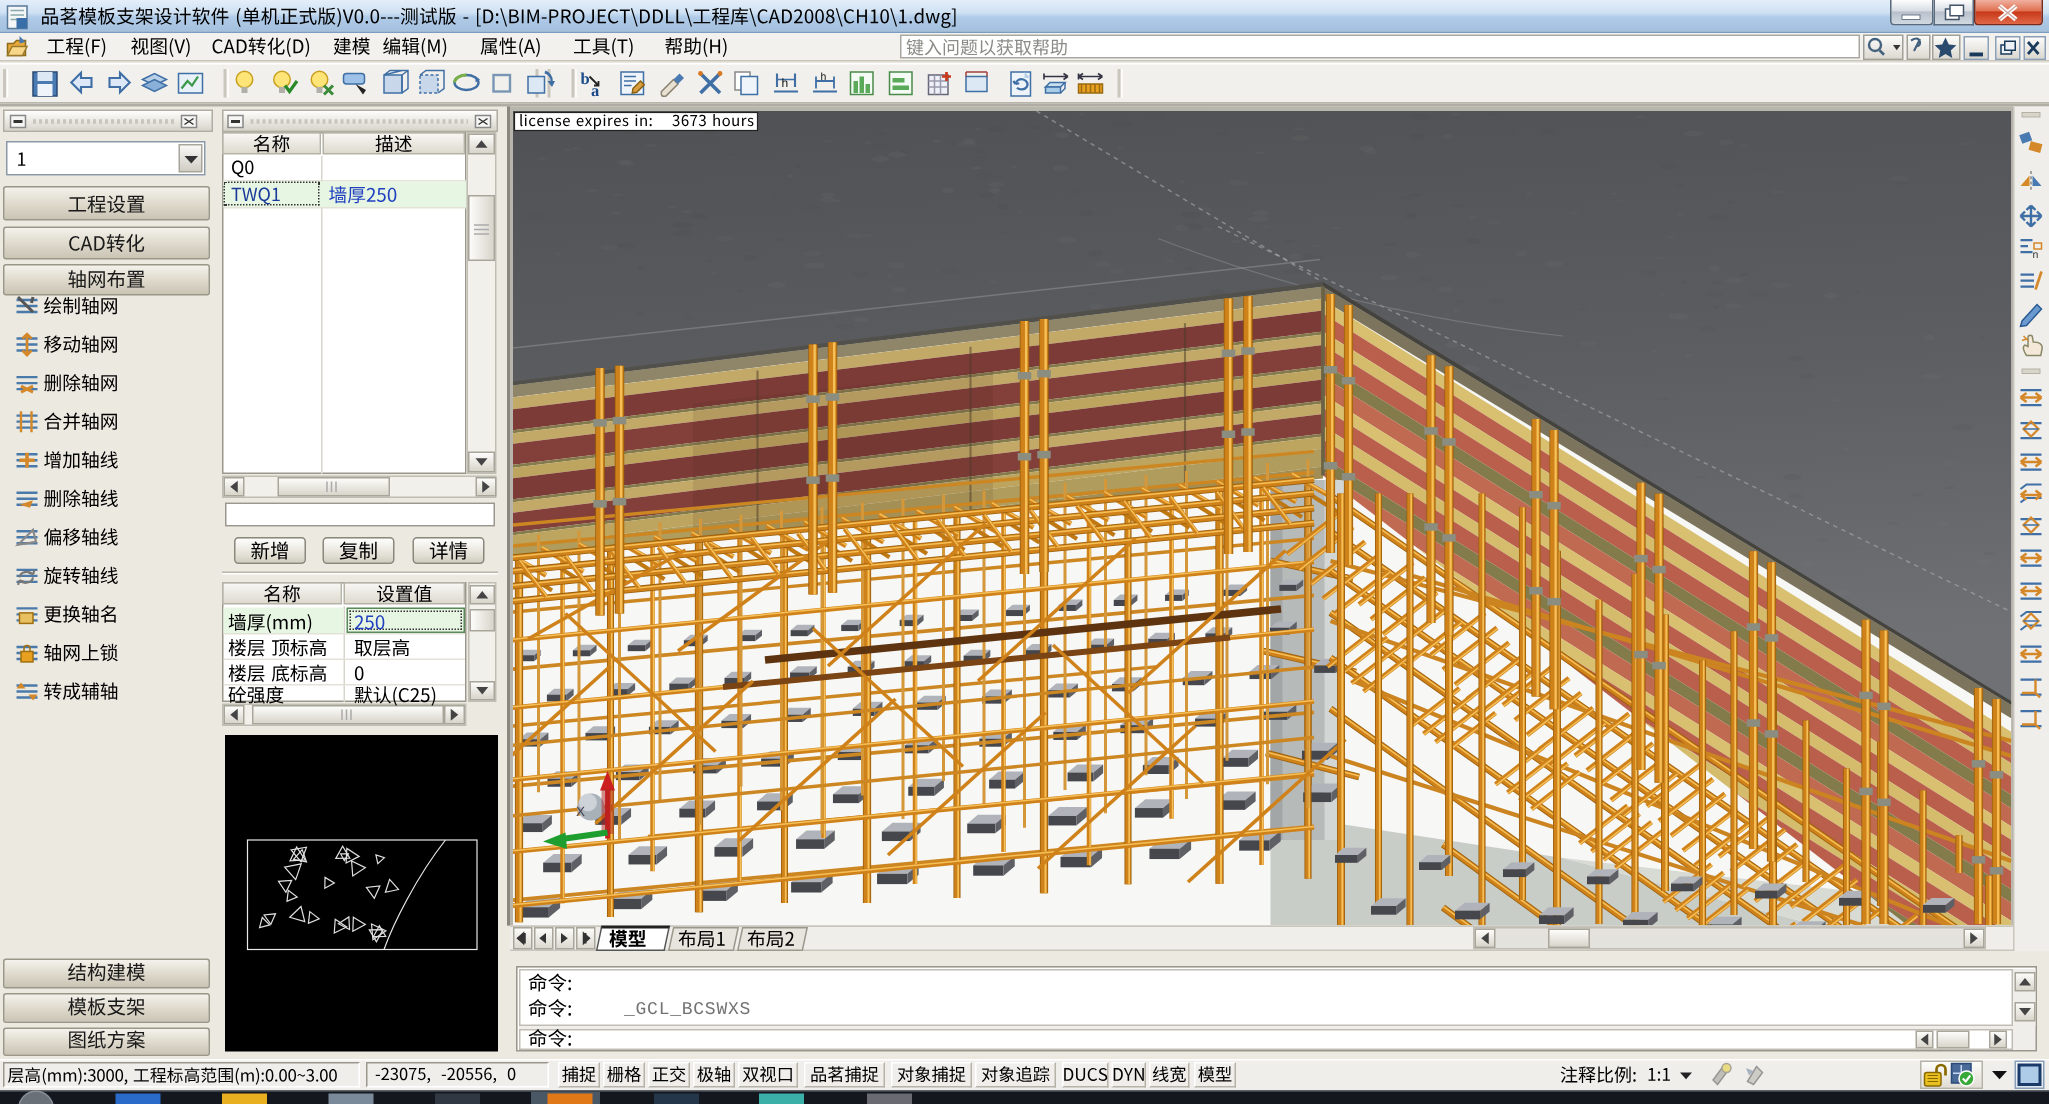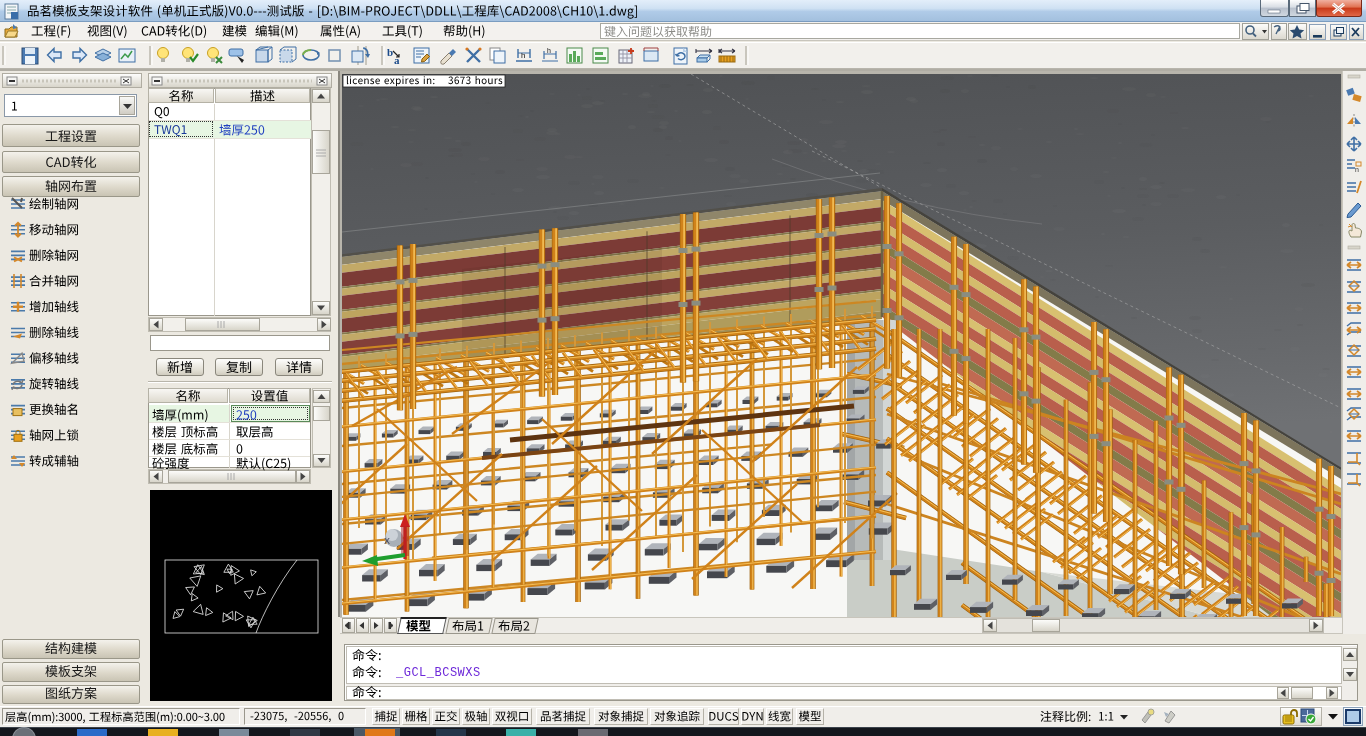--- a/index.html
+++ b/index.html
@@ -1275,21 +1275,21 @@
 <div style="position:absolute;left:447px;top:618px;width:44px;height:16px;background:#e8e5de;border:1px solid #9a978c;transform:skewX(-12deg)"></div>
 <div style="position:absolute;left:493px;top:618px;width:44px;height:16px;background:#e8e5de;border:1px solid #9a978c;transform:skewX(-12deg)"></div>
 <div style="position:absolute;left:982px;top:618px;width:342px;height:15px;background:#e4e2dc;border:1px solid #c0bdb4"></div>
 <div style="position:absolute;left:983px;top:619px;width:14px;height:13px;background:linear-gradient(#fcfcfa,#d8d5ca);border:1px solid #a8a59a"></div>
 <div style="position:absolute;left:1032px;top:619px;width:28px;height:13px;background:linear-gradient(#fcfcfa,#d8d5ca);border:1px solid #a8a59a"></div>
 <div style="position:absolute;left:1309px;top:619px;width:14px;height:13px;background:linear-gradient(#fcfcfa,#d8d5ca);border:1px solid #a8a59a"></div>
 <div style="position:absolute;left:336px;top:634px;width:1030px;height:84px;background:#ece9e1"></div>
 <div style="position:absolute;left:344px;top:644px;width:1014px;height:57px;background:#f0eeea;border:1px solid #9a978c;box-shadow:inset 1px 1px 0 #fff"></div>
 <div style="position:absolute;left:346px;top:646px;width:996px;height:38px;background:#fff;border:1px solid #c0bdb4"></div>
 <div style="position:absolute;left:346px;top:686px;width:996px;height:14px;background:#fff;border:1px solid #c0bdb4"></div>
-<div style="position:absolute;left:396px;top:666px;width:92px;height:13px;font-family:'Liberation Mono';font-size:12px;color:#6d28d9;letter-spacing:0.5px">_GCL_BCSWXS</div>
+<div style="position:absolute;left:416px;top:666px;width:92px;height:13px;font-family:'Liberation Mono';font-size:12px;color:#737373;letter-spacing:0.5px">_GCL_BCSWXS</div>
 <div style="position:absolute;left:1343px;top:646px;width:14px;height:38px;background:#f0eeea"></div>
 <div style="position:absolute;left:1343px;top:648px;width:14px;height:13px;background:linear-gradient(#fcfcfa,#d8d5ca);border:1px solid #a8a59a"></div>
 <div style="position:absolute;left:1343px;top:668px;width:14px;height:13px;background:linear-gradient(#fcfcfa,#d8d5ca);border:1px solid #a8a59a"></div>
 <div style="position:absolute;left:1277px;top:687px;width:12px;height:12px;background:linear-gradient(#fcfcfa,#d8d5ca);border:1px solid #a8a59a"></div>
 <div style="position:absolute;left:1291px;top:687px;width:22px;height:12px;background:linear-gradient(#fcfcfa,#d8d5ca);border:1px solid #a8a59a"></div>
 <div style="position:absolute;left:1326px;top:687px;width:12px;height:12px;background:linear-gradient(#fcfcfa,#d8d5ca);border:1px solid #a8a59a"></div>
 <div style="position:absolute;left:0;top:706px;width:1366px;height:21px;background:#f0eeea;border-top:1px solid #fff"></div>
 <div style="position:absolute;left:2px;top:708px;width:238px;height:17px;background:#f0eeea;border:1px solid #9a978c;border-right-color:#fff;border-bottom-color:#fff"></div>
 <div style="position:absolute;left:244px;top:708px;width:122px;height:17px;background:#f0eeea;border:1px solid #9a978c;border-right-color:#fff;border-bottom-color:#fff"></div>
 <div style="position:absolute;left:372px;top:708px;width:28px;height:17px;background:#f0eeea;border:1px solid #b5b2a8;border-top-color:#fff;border-left-color:#fff"></div>

